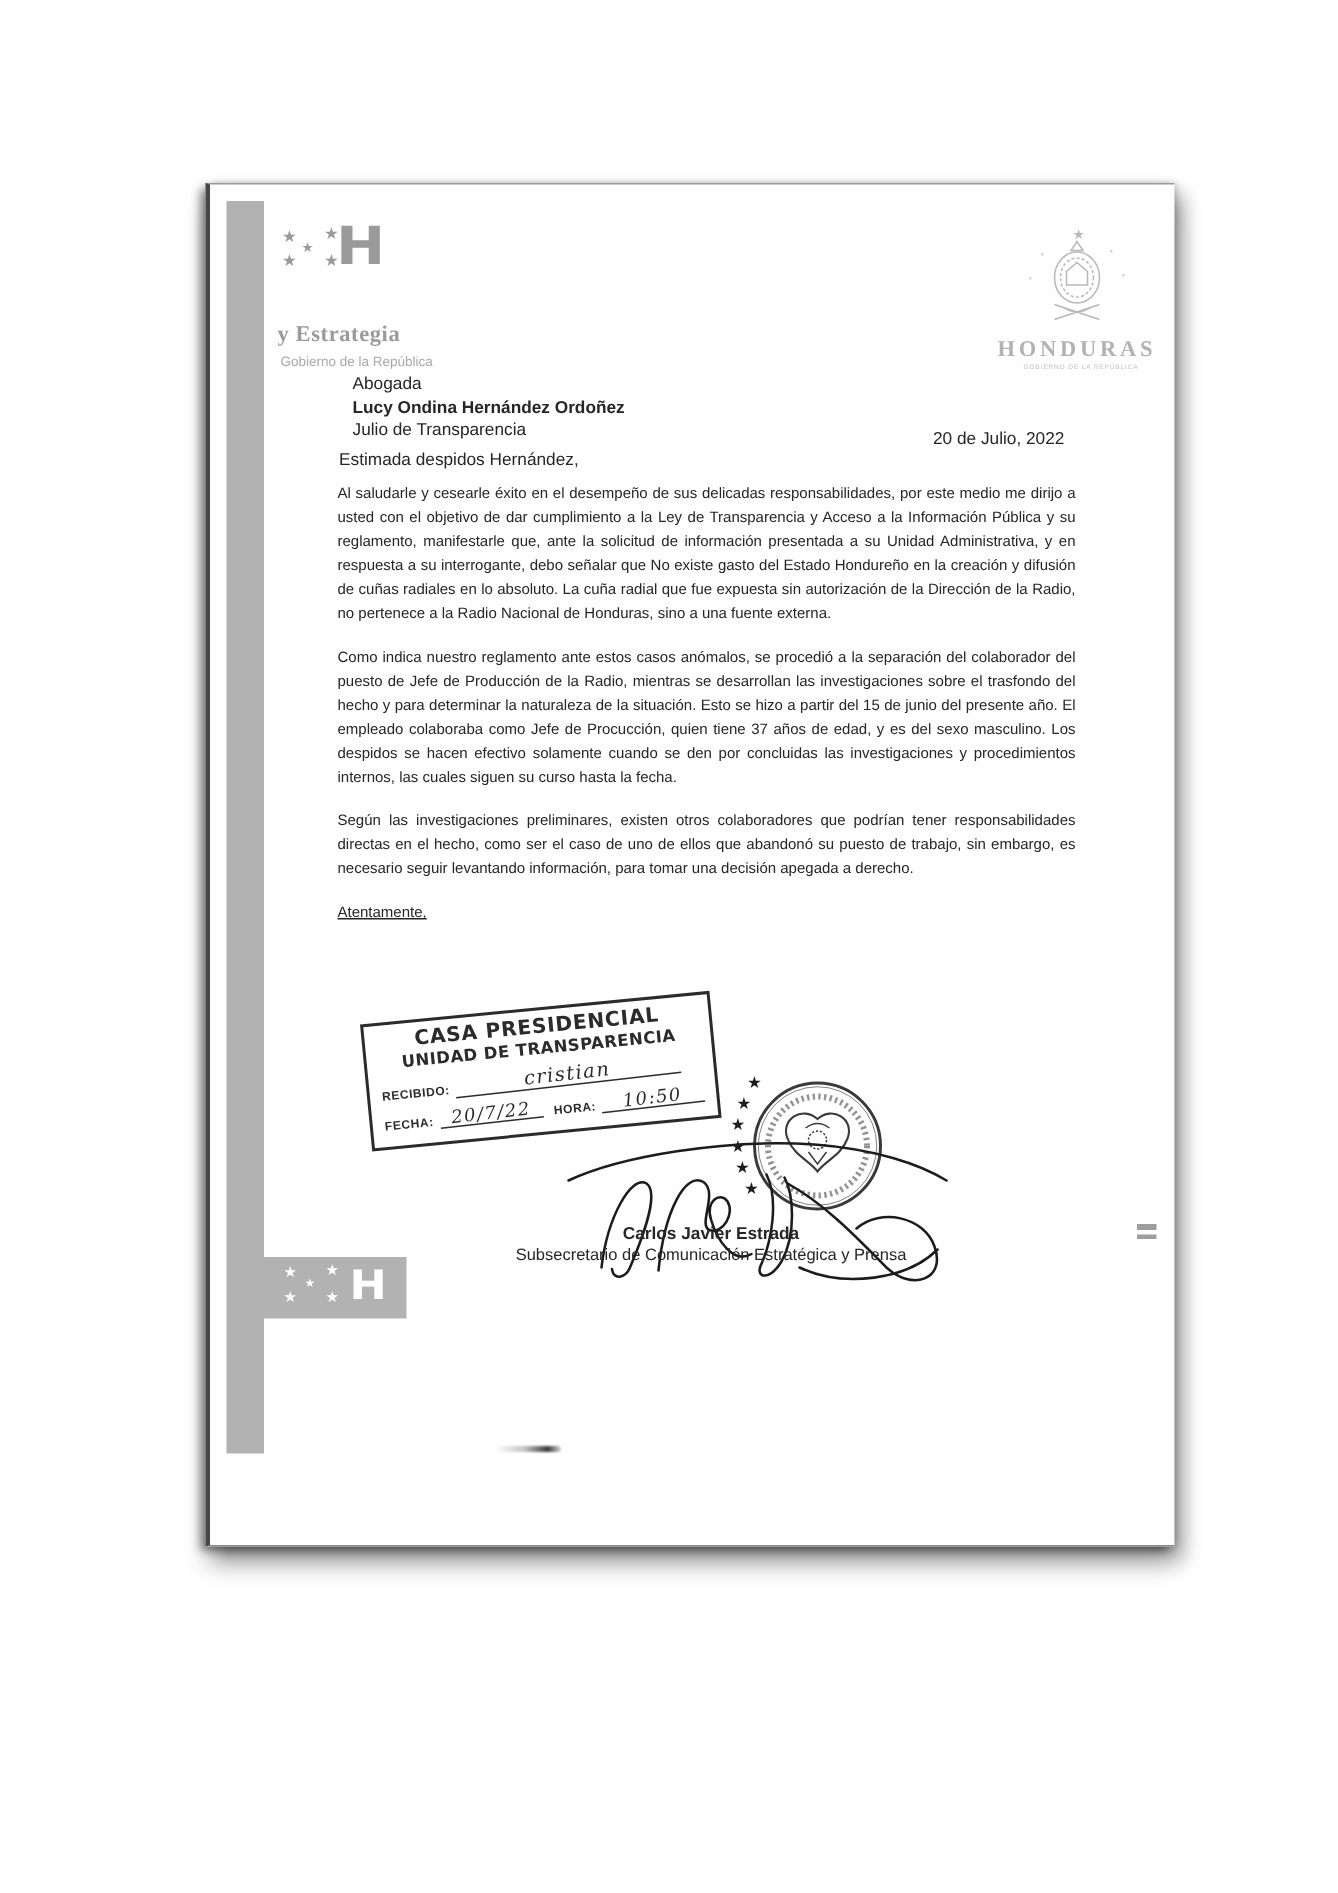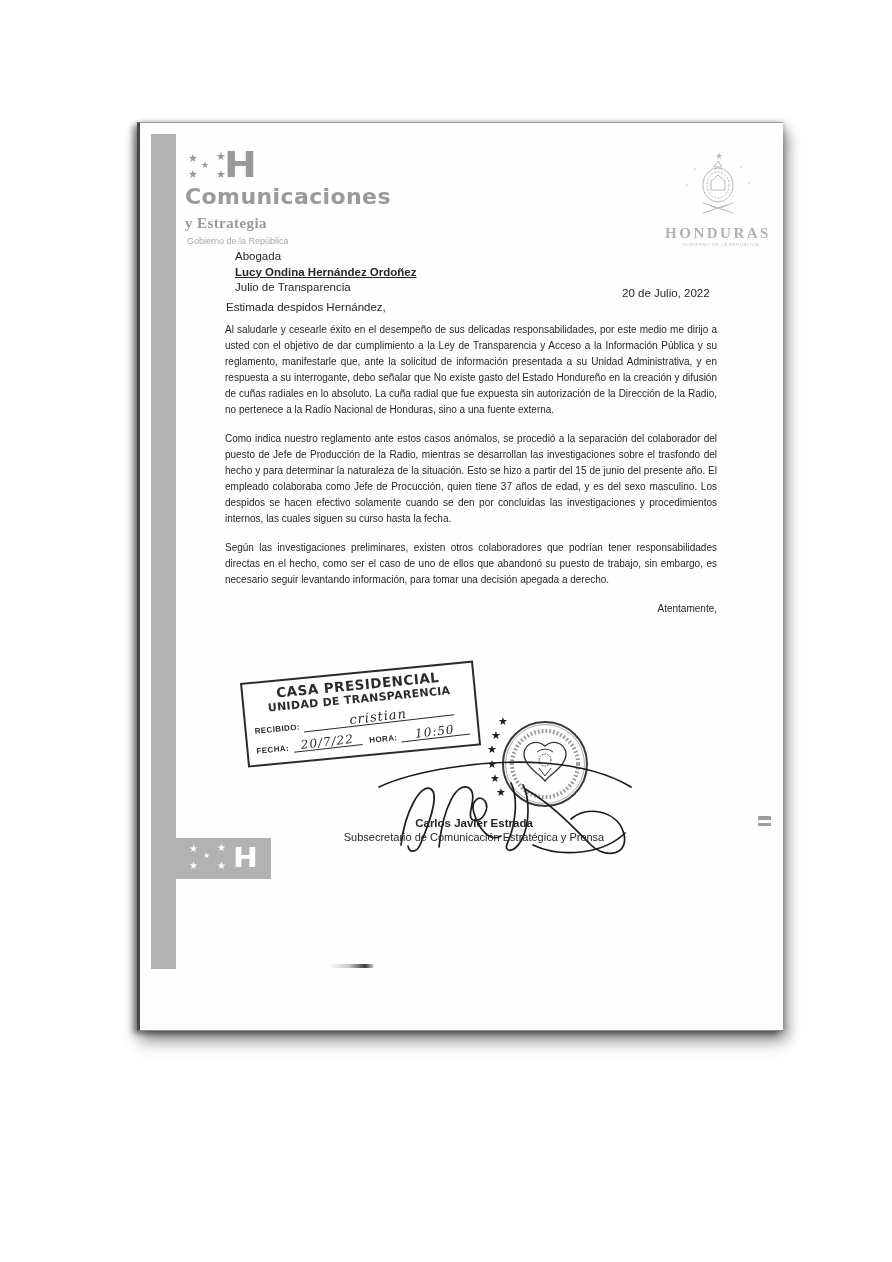--- a/index.html
+++ b/index.html
@@ -20,26 +20,26 @@
   .brand1{position:absolute;left:45px;top:61px;font-size:22px;font-weight:bold;letter-spacing:.4px;color:var(--brand,#9a9a9a);font-family:"DejaVu Sans",sans-serif;}
   .brand2{position:absolute;left:45px;top:92px;font-size:15px;font-weight:bold;letter-spacing:.4px;color:var(--brand,#9a9a9a);font-family:Liberation Serif, serif;}
   .gob{position:absolute;left:47px;top:113px;font-size:9px;color:#a9a9a9;}
   
   .crest-box{position:absolute;left:513px;top:26px;width:130px;text-align:center;color:var(--crest,#b5b5b5);}
   .crest-box svg{display:block;margin:0 auto;}
   .crest-word{font-size:15px;font-weight:bold;letter-spacing:2.5px;color:#b2b2b2;margin-top:2px;font-family:Liberation Serif, serif;}
   .crest-sub{font-size:8px;letter-spacing:1px;color:#c2c2c2;transform:scale(.55);transform-origin:center top;white-space:nowrap;}
   
   .recipient{position:absolute;left:95px;top:126px;font-size:11.5px;line-height:15.5px;}
-  .recipient .bold{font-weight:bold;text-decoration:underline;}
+  .recipient .bold{font-weight:bold;}
   .dateline{position:absolute;left:482px;top:164px;font-size:11.5px;}
   .salutation{position:absolute;left:86px;top:178px;font-size:11.5px;}
   .bodytext{position:absolute;left:85px;top:199px;width:492px;font-size:10px;line-height:16px;text-align:justify;}
   .bodytext p{margin:0 0 13px 0;}
-  .closing{text-align:right;}
+  .closing{text-align:left;text-decoration:underline;}
   
   .stamp{
     position:absolute;left:100px;top:560px;width:214px;height:74px;border:2.5px solid var(--stampink,#2b2b2b);
     transform:rotate(-5.5deg);transform-origin:left top;color:var(--stampink,#2b2b2b);padding:3px 8px 4px 8px;background:rgba(255,255,255,.6);
   }
   .stamp .s1{font-size:13.5px;font-weight:bold;text-align:center;letter-spacing:.5px;font-family:"DejaVu Sans",sans-serif;}
   .stamp .s2{font-size:11px;font-weight:bold;text-align:center;letter-spacing:.3px;font-family:"DejaVu Sans",sans-serif;}
   .stamp .row{display:flex;align-items:flex-end;margin-top:7px;font-size:8px;font-weight:bold;letter-spacing:.4px;}
   .stamp .lbl{white-space:nowrap;}
   .stamp .write{flex:1;border-bottom:1.3px solid #2b2b2b;margin-left:4px;text-align:center;font-size:13px;font-weight:normal;font-style:italic;letter-spacing:1px;transform:rotate(-1deg);line-height:12px;font-family:"DejaVu Serif",serif;}
@@ -69,21 +69,20 @@
   <div class="graybar"></div>
 
   <div class="logo-cluster">
     <span class="st" style="left:2px;top:0;">★</span>
     <span class="st" style="left:30px;top:-2px;">★</span>
     <span class="st" style="left:15px;top:7px;font-size:9px;">★</span>
     <span class="st" style="left:2px;top:16px;">★</span>
     <span class="st" style="left:30px;top:16px;">★</span>
   </div>
   <div class="logo-h">H</div>
-  <div class="brand1">Comunicaciones</div>
   <div class="brand2">y Estrategia</div>
   <div class="gob">Gobierno de la República</div>
 
   <div class="crest-box">
     <svg width="110" height="74" viewBox="0 0 110 74">
       <g fill="none" stroke="#b8b8b8" stroke-width="1">
         <text x="52" y="10" font-size="9" fill="#b8b8b8" stroke="none">★</text>
         <text x="30" y="22" font-size="6" fill="#c2c2c2" stroke="none">⋆</text>
         <text x="76" y="20" font-size="6" fill="#c2c2c2" stroke="none">⋆</text>
         <text x="22" y="38" font-size="6" fill="#c2c2c2" stroke="none">⋆</text>

